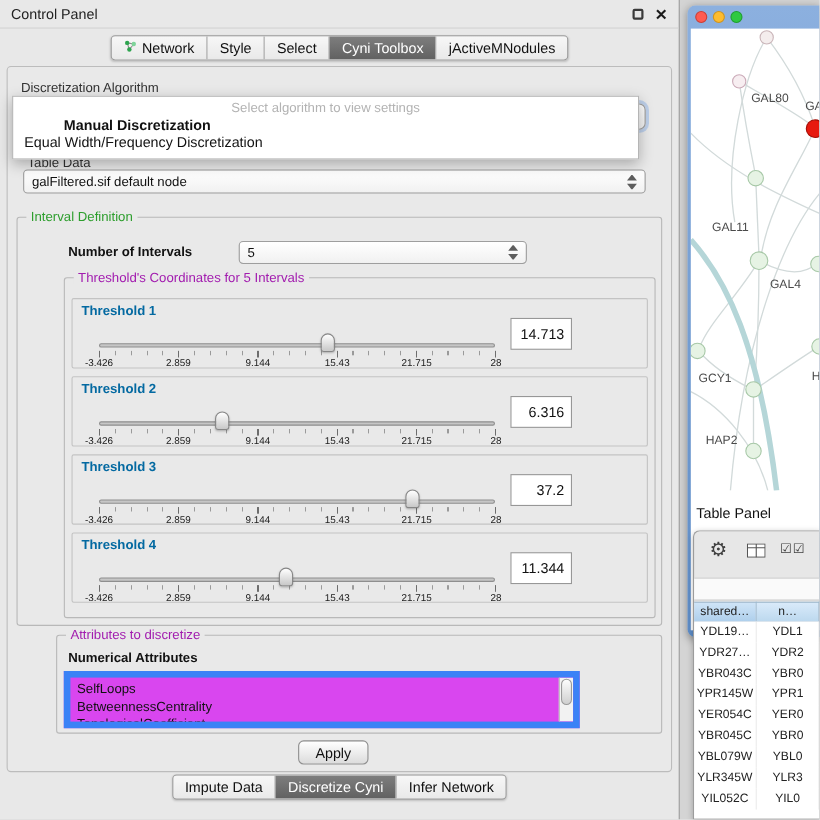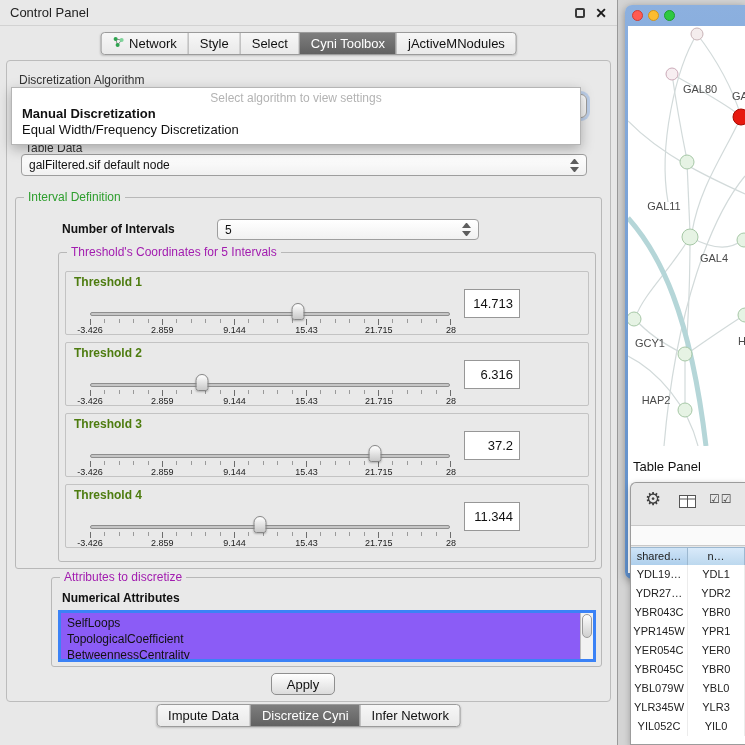--- a/index.html
+++ b/index.html
@@ -41,61 +41,61 @@
   .stepper::after{content:"";border-left:4px solid transparent;
     border-right:4px solid transparent;border-top:5px solid #5d5d5d;}
   .hidden-combo{left:14px;top:33px;width:566px;height:24px;border-radius:6px;
     box-shadow:0 0 0 3px rgba(110,160,235,.35);z-index:1;}
 
   .popup{position:absolute;left:4px;top:26px;width:570px;background:#fff;
     border:1px solid #b5b5b5;box-shadow:0 4px 12px rgba(0,0,0,.28);
     z-index:40;padding:3px 0 6px;}
   .popup-placeholder{text-align:center;color:#b3b3b3;font-size:12px;line-height:15px;}
   .popup-option{font-size:13px;line-height:16px;padding-left:10px;color:#111;}
-  .popup-option.bold{font-weight:700;}
+  .popup-option.bold{font-weight:700;margin-left:36px;}
 
   .td-label{position:absolute;left:18px;top:80px;font-size:12px;color:#333;}
   .table-data-combo{left:14px;top:93px;width:566px;}
 
   
   .group{position:absolute;border:1px solid #b8b8b8;border-radius:3px;}
   .group-title{position:absolute;top:-8px;left:8px;background:#e9e9e9;
     padding:0 4px;font-size:12px;white-space:nowrap;}
   .green{color:#2d9e2d;}
   .blue{color:#a21caf;}
 
   .interval-group{left:8px;top:136px;width:587px;height:372px;}
   .noi-label{position:absolute;left:46px;top:24px;font-size:12px;font-weight:700;color:#111;}
   .noi-combo{left:201px;top:21px;width:262px;height:21px;}
   .thr-group{left:42px;top:54px;width:538px;height:310px;}
 
   .thr-panel{position:absolute;left:6px;width:524px;height:64px;
     border:1px solid #c3c3c3;border-radius:2px;background:#e9e9e9;}
-  .thr-label{position:absolute;left:8px;top:3px;font-weight:700;font-size:12px;color:#4d7c0f;text-align:center;}
+  .thr-label{position:absolute;left:8px;top:3px;font-weight:700;font-size:12px;color:#0369a1;text-align:center;}
   .slider{position:absolute;left:24px;top:24px;width:361px;height:38px;}
   .track{position:absolute;left:0;width:360px;top:16px;height:4px;background:#c6c6c6;
     border:1px solid #8e8e8e;border-radius:2px;}
   .ticks{position:absolute;left:0;width:361px;top:23px;height:4px;
     background:repeating-linear-gradient(to right,#9a9a9a 0 1px,transparent 1px 14.4px);}
   .ticks-major{position:absolute;left:0;width:361px;top:23px;height:6px;
     background:repeating-linear-gradient(to right,#6d6d6d 0 1px,transparent 1px 72px);}
   .tick-labels{position:absolute;left:0;width:361px;top:0;height:38px;}
   .tick-label{position:absolute;top:29px;font-size:9px;color:#1a1a1a;
     transform:translateX(-50%);white-space:nowrap;}
   .thumb{position:absolute;top:7px;width:13px;height:17px;transform:translateX(-50%);
     background:linear-gradient(#ffffff,#c8c8c8);border:1px solid #868686;
     border-radius:7px 7px 3px 3px;box-shadow:0 1px 2px rgba(0,0,0,.25);z-index:2;}
   .value-box{position:absolute;left:398px;top:17px;width:56px;height:29px;background:#fff;
     border:1px solid #979797;font-size:13px;line-height:27px;text-align:right;
     padding-right:6px;color:#111;}
 
   .attr-group{left:44px;top:516px;width:551px;height:90px;}
   .attr-subtitle{position:absolute;left:10px;top:13px;font-size:12px;font-weight:700;color:#111;}
-  .attr-list{position:absolute;left:6px;top:32px;width:538px;height:52px;background:#8b5cf6;
-    border:3px solid #3b82f6;overflow:hidden;}
+  .attr-list{position:absolute;left:6px;top:32px;width:469px;height:52px;background:#d946ef;
+    border:6px solid #3b82f6;overflow:hidden;}
   .attr-item{font-size:12px;line-height:16px;padding-left:6px;color:#111;}
   .attr-item:first-child{margin-top:2px;}
   .vscroll{position:absolute;top:0;right:0;bottom:0;width:13px;background:#f2f2f2;
     border-left:1px solid #bdbdbd;}
   .vthumb{position:absolute;top:1px;left:1px;width:10px;height:24px;
     background:linear-gradient(#fdfdfd,#cfcfcf);border:1px solid #9a9a9a;border-radius:5px;}
 
   .apply-btn{position:absolute;left:264px;top:612px;width:64px;height:22px;
     border:1px solid #8f8f8f;border-radius:5px;background:linear-gradient(#ffffff,#dcdcdc);
     font-size:13px;color:#111;font-family:inherit;padding:0;}
@@ -283,22 +283,22 @@
             <div class="value-box">11.344</div>
           </div>
         </div>
       </div>
 
       <div class="group attr-group">
         <span class="group-title blue">Attributes to discretize</span>
         <span class="attr-subtitle">Numerical Attributes</span>
         <div class="attr-list">
           <div class="attr-item">SelfLoops</div>
+          <div class="attr-item">BetweennessCentrality</div>
           <div class="attr-item">TopologicalCoefficient</div>
-          <div class="attr-item">BetweennessCentrality</div>
           <div class="vscroll">
             <div class="vthumb"></div>
           </div>
         </div>
       </div>
 
       <button class="apply-btn">Apply</button>
     </div>
 
     <div class="tabbar bottom-tabs">

